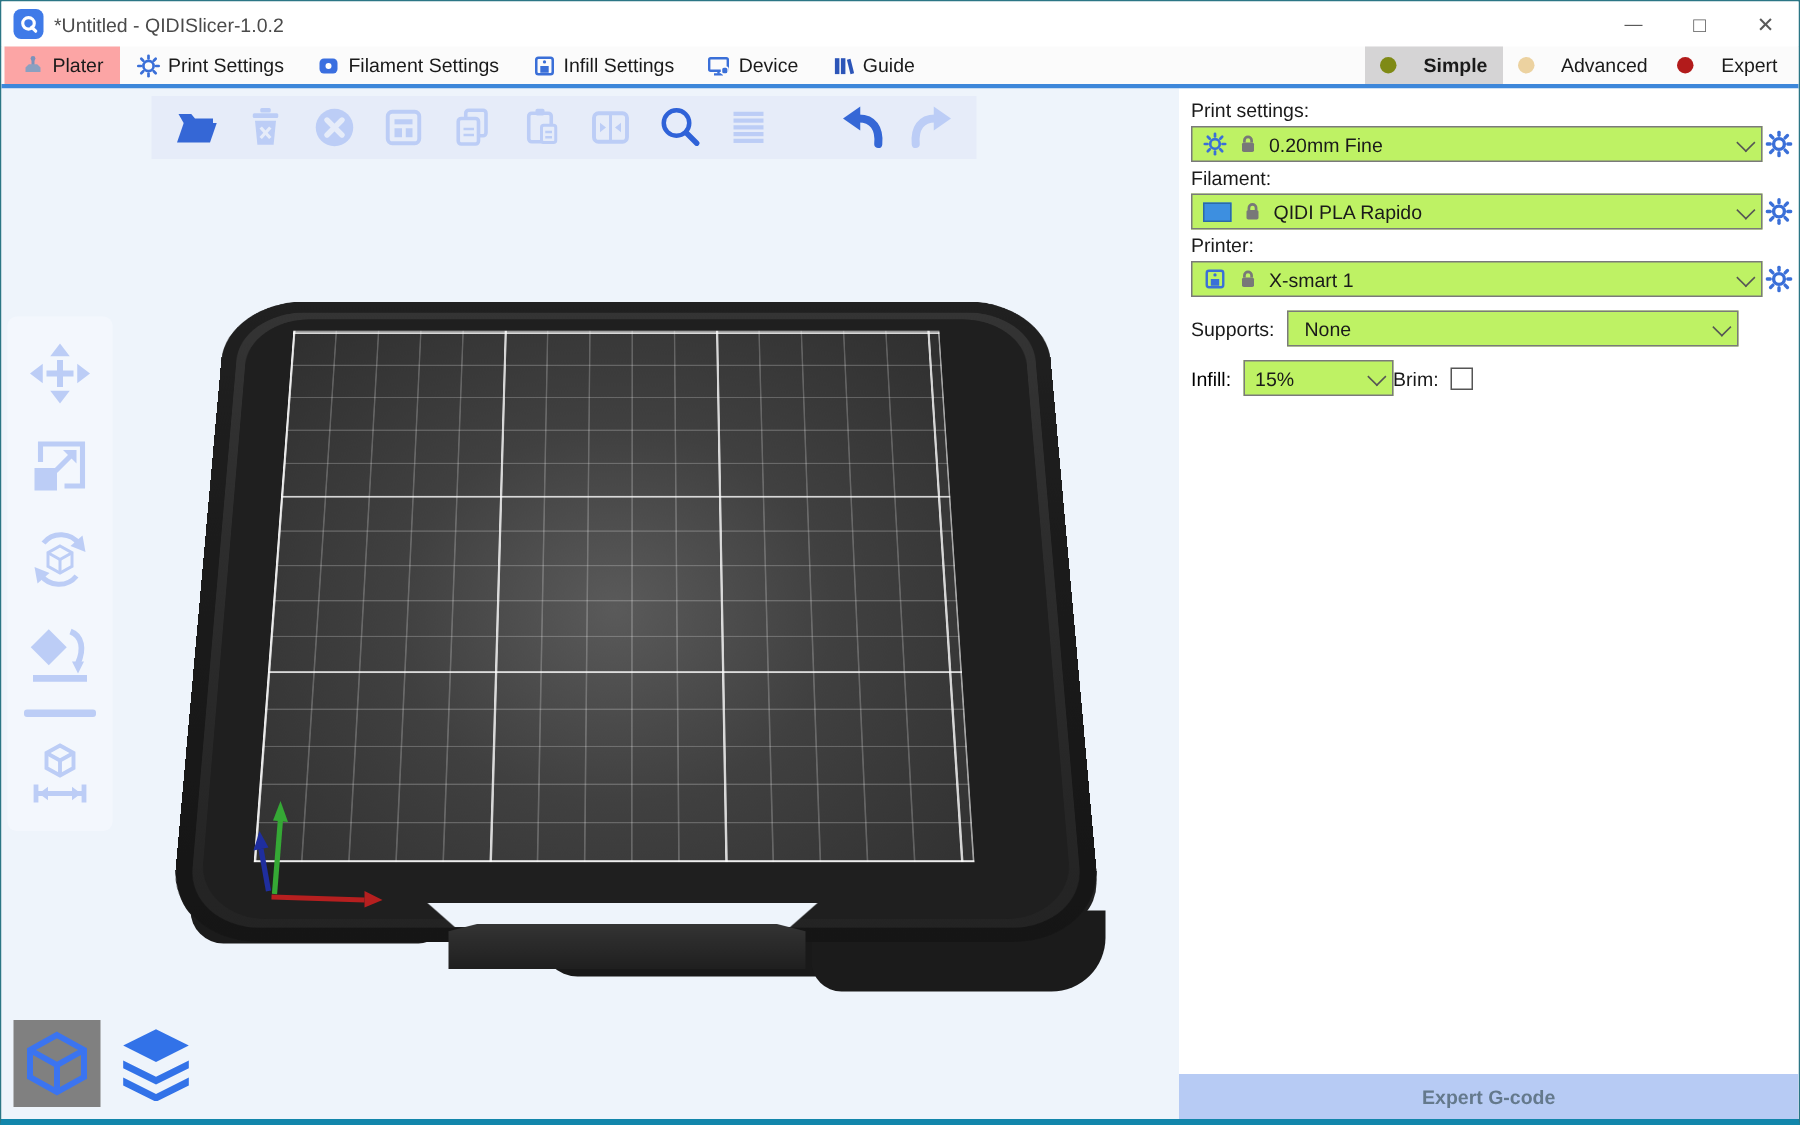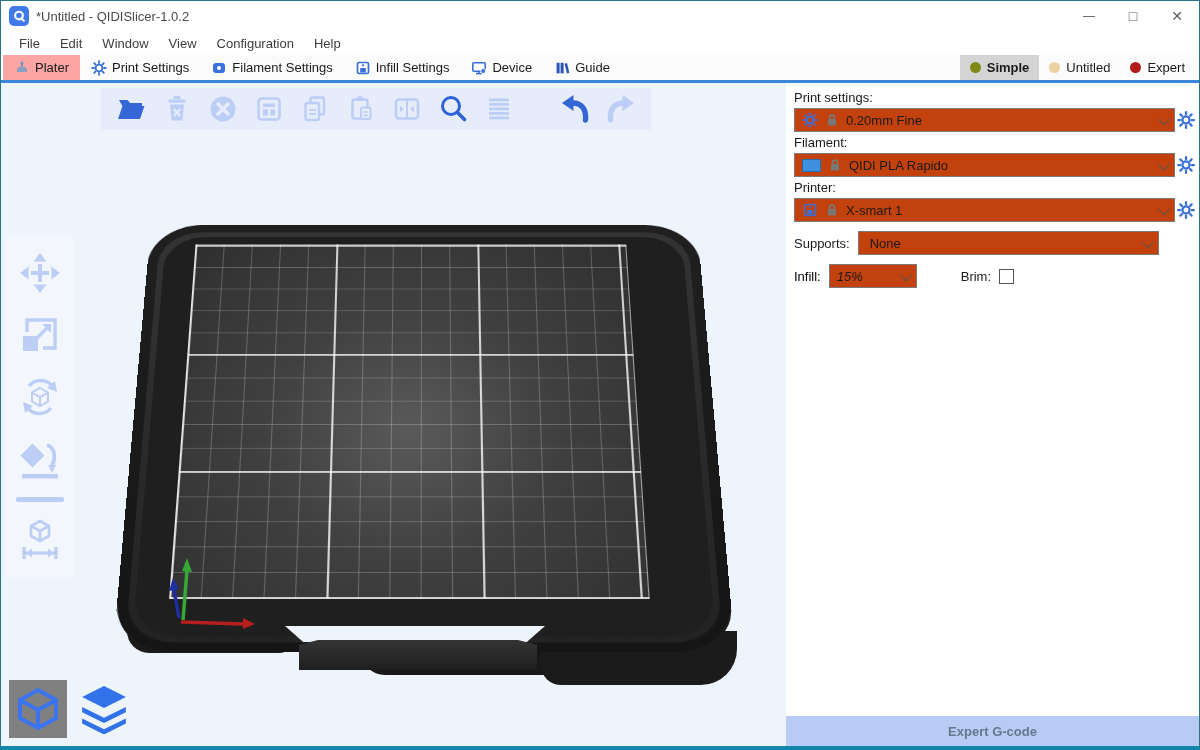--- a/index.html
+++ b/index.html
@@ -17,21 +17,21 @@
   .win-btn { width:44px; height:100%; display:flex; align-items:center; justify-content:center; color:#5a5a5a; font-size:12px; cursor:default; }
   
   .menubar { height:24px; display:flex; align-items:center; padding-left:8px; background:#fff; flex:0 0 auto; }
   .menu-item { font-size:13px; color:#3d3d3d; padding:2px 10px; }
   
   .tabbar { height:28px; display:flex; align-items:stretch; background:#fbfbfb; position:relative; flex:0 0 auto; padding-left:2px; }
   .tabbar::after { content:''; position:absolute; left:0; right:0; bottom:0; height:3px; background:#3d87da; }
   .tab { display:flex; align-items:center; gap:5px; padding:0 11px; margin-bottom:3px; font-size:13px; color:#1a1a1a; }
   .tab.active { background:#fca5a5; }
   .mode-group { margin-left:auto; display:flex; align-items:center; margin-bottom:3px; padding-right:4px; }
-  .mode { display:flex; align-items:center; gap:6px; padding:0 10px; height:100%; font-size:13px; color:#1a1a1a; }
+  .mode { display:flex; align-items:center; gap:18px; padding:0 10px; height:100%; font-size:13px; color:#1a1a1a; }
   .mode.active { background:#d5d4d5; font-weight:bold; }
   .mode-dot { width:11px; height:11px; border-radius:50%; }
   
   .main { flex:1 1 auto; display:flex; min-height:0; }
   .viewport { flex:1 1 auto; position:relative; background:#eef4fb; overflow:hidden; }
   
   .vp-toolbar { position:absolute; left:100px; top:5px; height:42px; background:#e6ecf9; display:flex; align-items:center; gap:10px; padding:0 12px; z-index:10; }
   .tb-icon { width:36px; height:36px; display:flex; align-items:center; justify-content:center; }
   .tb-spacer { width:20px; }
   
@@ -61,30 +61,30 @@
   }
   .axes { position:absolute; left:164px; top:475px; z-index:5; }
   
   .view-btns { position:absolute; left:8px; bottom:8px; display:flex; gap:8px; z-index:10; }
   .view-btn { width:58px; height:58px; display:flex; align-items:center; justify-content:center; }
   .view-btn.editor { background:#808080; }
   
   .sidebar { flex:0 0 413px; background:#fff; position:relative; padding:4px 2px 0 8px; }
   .sb-label { font-size:13px; color:#1a1a1a; margin:3px 0 3px 0; }
   .preset-row { display:flex; align-items:center; margin-bottom:2px; }
-  .combo { flex:1 1 auto; height:24px; border:1px solid #7a7a7a; background:#c2410c; display:flex; align-items:center; padding:0 7px; gap:7px; }
+  .combo { flex:1 1 auto; height:24px; border:1px solid #7a7a7a; background:#bef264; display:flex; align-items:center; padding:0 7px; gap:7px; }
   .combo-text { font-size:13px; color:#1a1a1a; flex:1 1 auto; white-space:nowrap; overflow:hidden; }
   .chevron { width:9px; height:9px; border-right:1.6px solid #555; border-bottom:1.6px solid #555; transform:rotate(45deg) translateY(-2px); flex:0 0 auto; }
   .gear-btn { width:22px; display:flex; align-items:center; justify-content:center; flex:0 0 auto; }
   .swatch { width:19px; height:13px; border:1px solid #2b6aa8; flex:0 0 auto; }
   .support-row { display:flex; align-items:center; margin-top:9px; }
   .support-row .sb-inline-label { font-size:13px; color:#1a1a1a; margin-right:8px; white-space:nowrap; }
   .infill-row { display:flex; align-items:center; margin-top:9px; }
-  .infill-combo { width:88px; flex:0 0 auto;font-style:italic; }
-  .brim-label { font-size:13px; color:#1a1a1a; margin-left:44px; margin-right:8px; }
+  .infill-combo { width:100px; flex:0 0 auto; }
+  .brim-label { font-size:13px; color:#1a1a1a; margin-right:8px; }
   .checkbox { width:15px; height:15px; border:1px solid #555; background:#fff; }
   .export-btn { position:absolute; left:0; right:0; bottom:0; height:30px; background:#b7cbf4; color:#64798c; font-size:13px; font-weight:bold; display:flex; align-items:center; justify-content:center; border:none; }
   svg { display:block; }
 </style>
 </head>
 <body>
 
 <div class="window">
 
   <div class="titlebar">
@@ -95,28 +95,20 @@
       </svg>
     </div>
     <span class="title-text">*Untitled - QIDISlicer-1.0.2</span>
     <div class="win-controls">
       <div class="win-btn">—</div>
       <div class="win-btn" style="font-size:14px;">□</div>
       <div class="win-btn" style="font-size:14px;">✕</div>
     </div>
   </div>
 
-  <div class="menubar">
-    <span class="menu-item">File</span>
-    <span class="menu-item">Edit</span>
-    <span class="menu-item">Window</span>
-    <span class="menu-item">View</span>
-    <span class="menu-item">Configuration</span>
-    <span class="menu-item">Help</span>
-  </div>
 
   <div class="tabbar">
     <div class="tab active">
       <svg width="16" height="16" viewBox="0 0 16 16">
         <line x1="8" y1="2" x2="8" y2="8" stroke="#7b92bb" stroke-width="2"></line>
         <circle cx="8" cy="3" r="1.6" fill="#7b92bb"></circle>
         <path d="M3 9 L5.2 6.8 H10.8 L13 9 L13 12 H3 Z" fill="#8ba0c0"></path>
       </svg>
       <span>Plater</span>
     </div>
@@ -169,21 +161,21 @@
       <span>Guide</span>
     </div>
 
     <div class="mode-group">
       <div class="mode active">
         <span class="mode-dot" style="background: rgb(127, 138, 21);"></span>
         <span>Simple</span>
       </div>
       <div class="mode">
         <span class="mode-dot" style="background: rgb(236, 210, 160);"></span>
-        <span>Untitled</span>
+        <span>Advanced</span>
       </div>
       <div class="mode">
         <span class="mode-dot" style="background: rgb(178, 27, 27);"></span>
         <span>Expert</span>
       </div>
     </div>
   </div>
 
   <div class="main">
 

